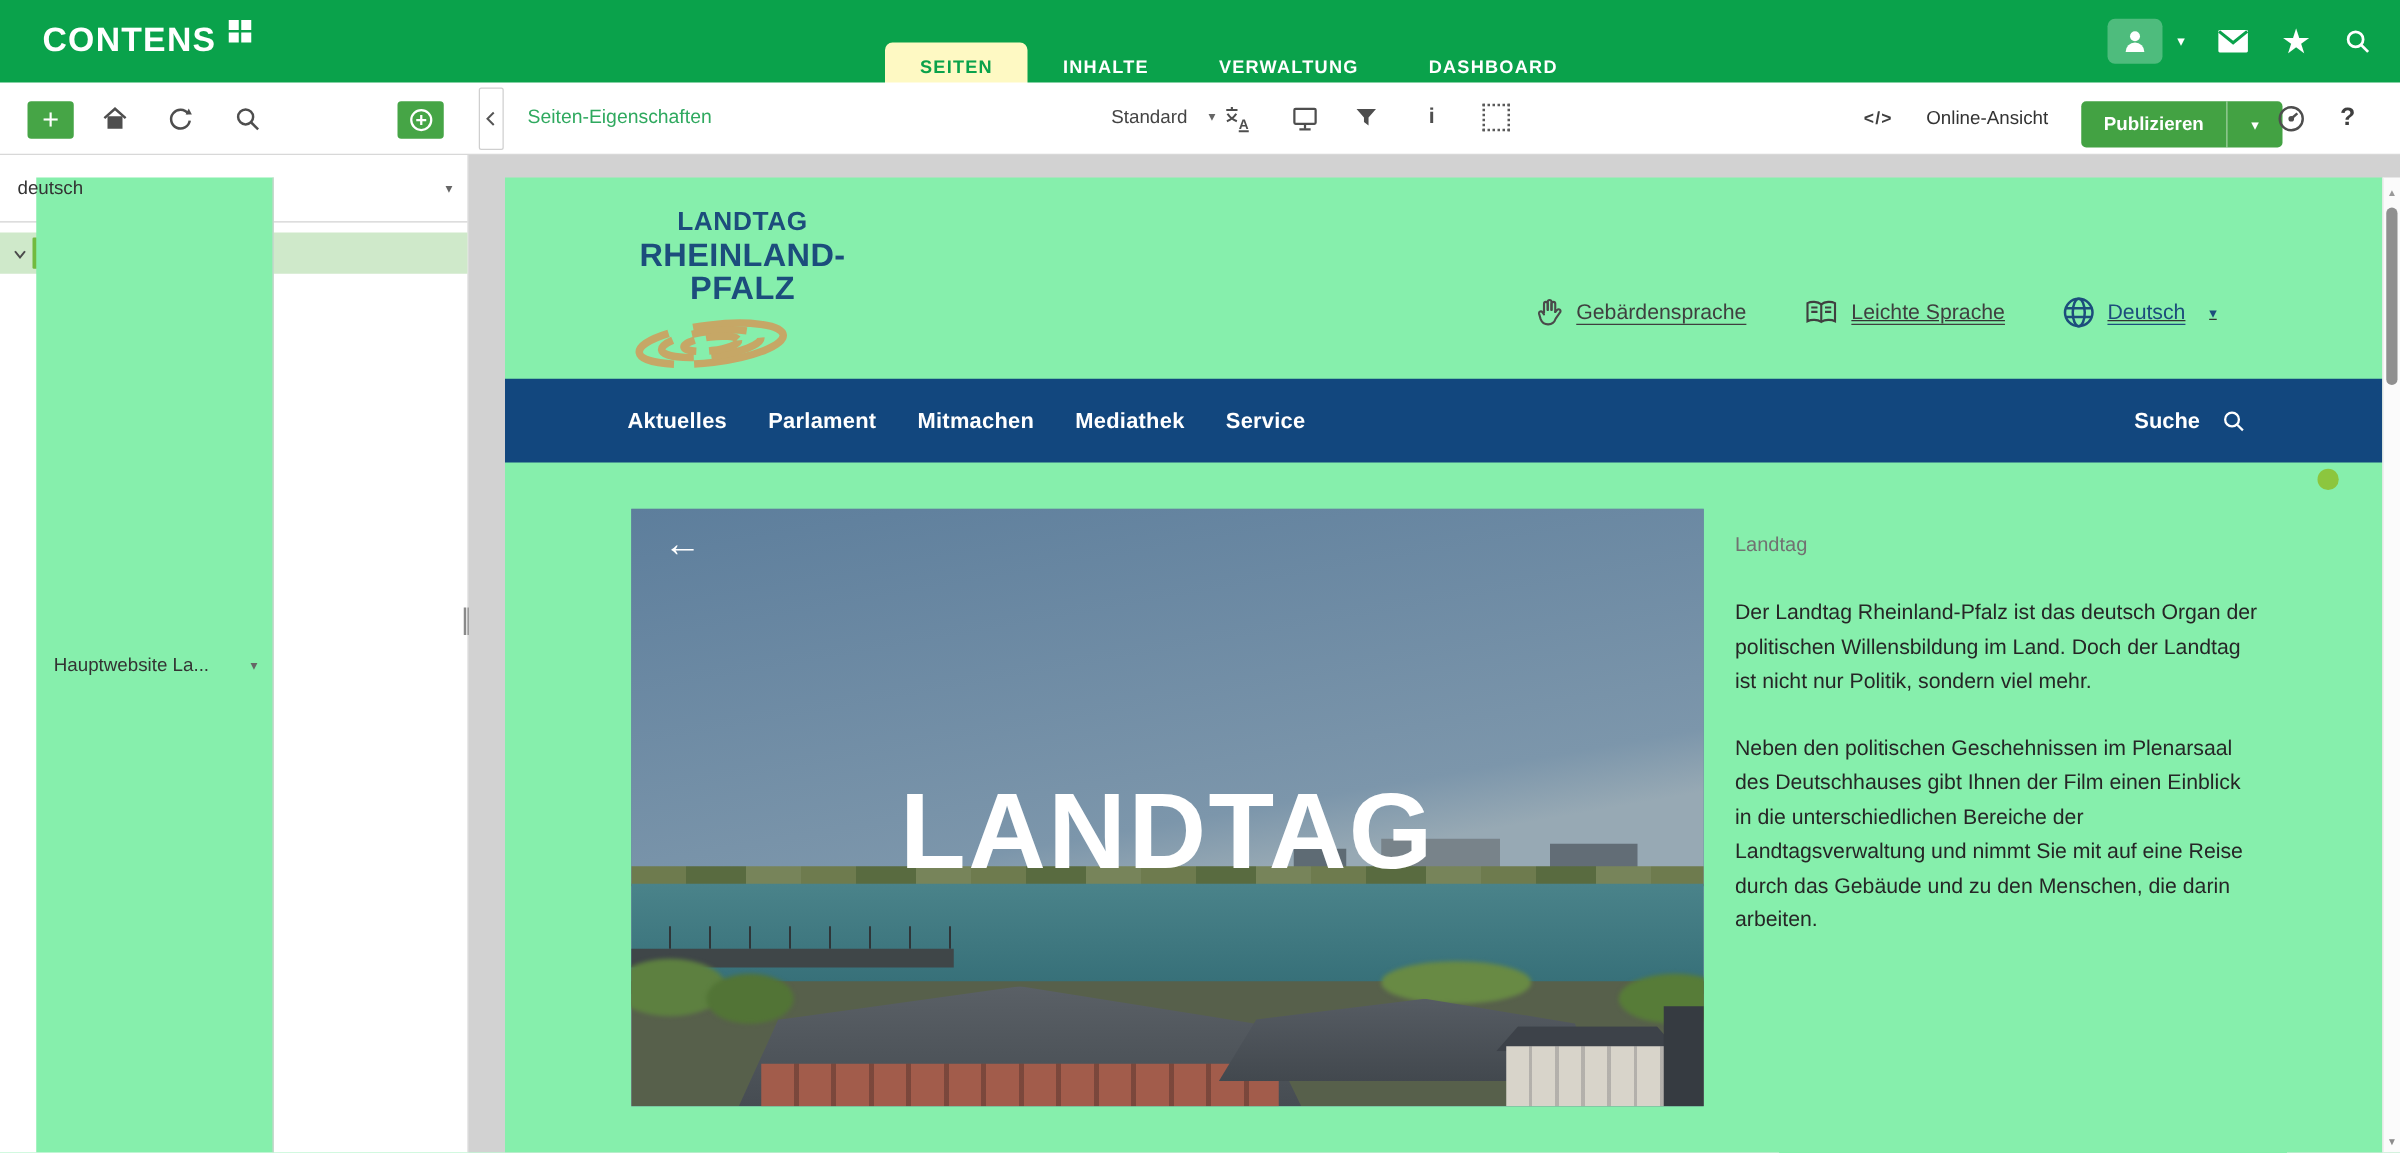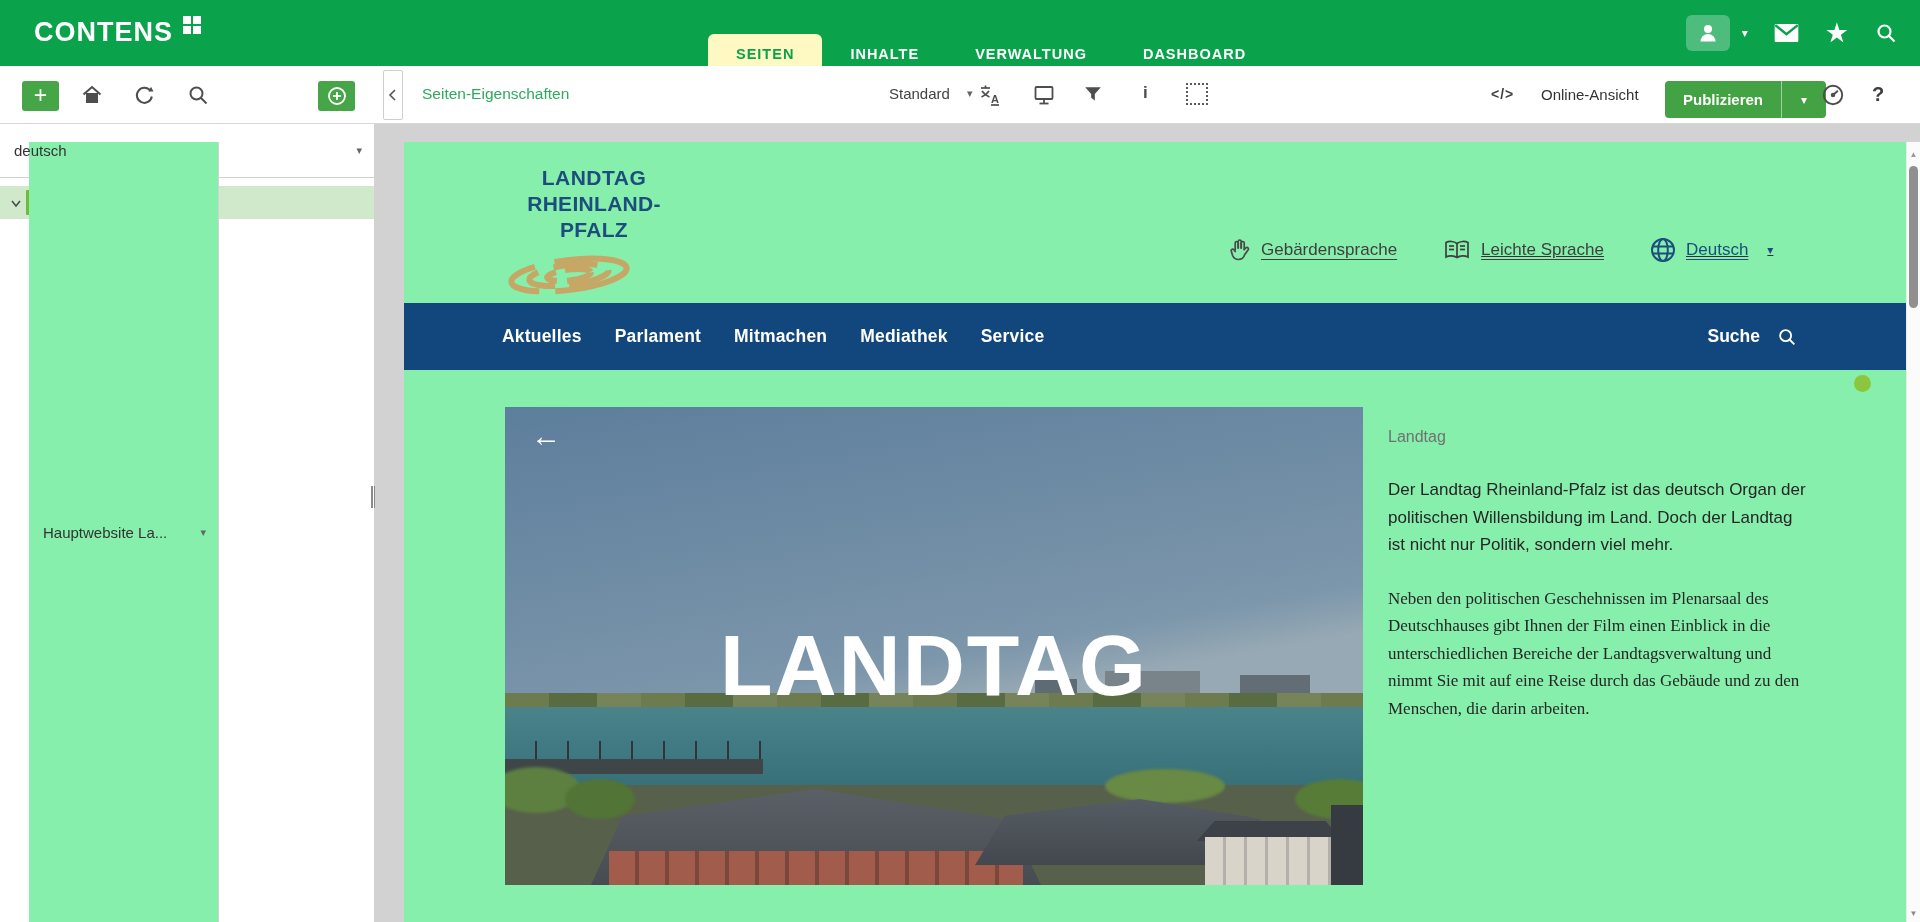--- a/index.html
+++ b/index.html
@@ -62,21 +62,21 @@
   .node-square.pale{background:var(--tree-pale);}
   .splitter{position:absolute;left:371px;top:486px;width:9px;height:22px;display:flex;gap:1px;cursor:col-resize;}
   .splitter span{width:2px;height:100%;background:#8a8a8a;}
 
   
   .preview{position:absolute;left:375px;top:124px;right:0;bottom:0;background:#d2d2d2;}
   .site{position:absolute;left:29px;top:18px;width:1502px;bottom:0;background:#86efac;overflow:hidden;}
 
   .logo{position:absolute;left:98px;top:23px;width:184px;text-align:center;color:var(--logo-blue);cursor:pointer;}
   .logo-l1{font-size:21px;font-weight:700;letter-spacing:.5px;line-height:26px;}
-  .logo-l2{font-size:21px;font-weight:600;letter-spacing:.3px;line-height:26px;}
+  .logo-l2{font-size:26px;font-weight:600;letter-spacing:.3px;line-height:26px;}
   .logo-swirl{margin-top:8px;}
 
   .meta-links{position:absolute;left:824px;top:93px;height:30px;display:flex;align-items:center;}
   .meta-item{display:flex;align-items:center;gap:9px;cursor:pointer;}
   .meta-item + .meta-item{margin-left:45px;text-decoration:underline;}
   .meta-label{font-size:17px;color:#3f3f3f;text-decoration:underline;text-underline-offset:4px;}
   .meta-label.blue{color:var(--logo-blue);}
   .meta-caret{font-size:12px;color:var(--logo-blue);margin-left:10px;}
 
   .site-nav{position:absolute;left:0;top:161px;width:100%;height:67px;background:var(--nav-blue);display:flex;align-items:center;}
@@ -113,21 +113,21 @@
   .bldg-white{position:absolute;left:700px;top:430px;width:130px;height:48px;background:#d8d4ca;
      background-image:repeating-linear-gradient(90deg,transparent 0 18px,rgba(70,70,80,.25) 18px 21px);}
   .roof-white{position:absolute;left:692px;top:414px;width:146px;height:20px;background:#3d4249;clip-path:polygon(0 100%,12% 0,88% 0,100% 100%);}
   .bldg-dark-right{position:absolute;left:826px;top:398px;width:32px;height:80px;background:#363b41;}
 
   
   .article{position:absolute;left:984px;top:286px;width:420px;}
   .kicker{font-size:16px;color:#717171;}
   .article h1{font-size:30px;line-height:36px;font-weight:700;color:#161616;margin-top:24px;font-family:"Liberation Sans","DejaVu Sans",sans-serif;}
   .article p{font-size:17px;line-height:27.5px;color:#262626;margin-top:30px;}
-  .article p + p{margin-top:26px;font-family:Liberation Serif, serif;}
+  .article p + p{margin-top:26px;}
 
   
   .scrollbar{position:absolute;right:0;top:18px;width:14px;bottom:0;background:#fbfbfb;border-left:1px solid #ececec;}
   .scroll-up{position:absolute;top:8px;left:0;right:0;text-align:center;font-size:8px;color:#999;cursor:pointer;}
   .scroll-down{position:absolute;bottom:4px;left:0;right:0;text-align:center;font-size:8px;color:#8b8b8b;cursor:pointer;}
   .scroll-thumb{position:absolute;left:2px;top:24px;width:9px;height:142px;background:#909090;border-radius:5px;cursor:pointer;}
 
   svg{display:block;}
 </style>
 </head>

